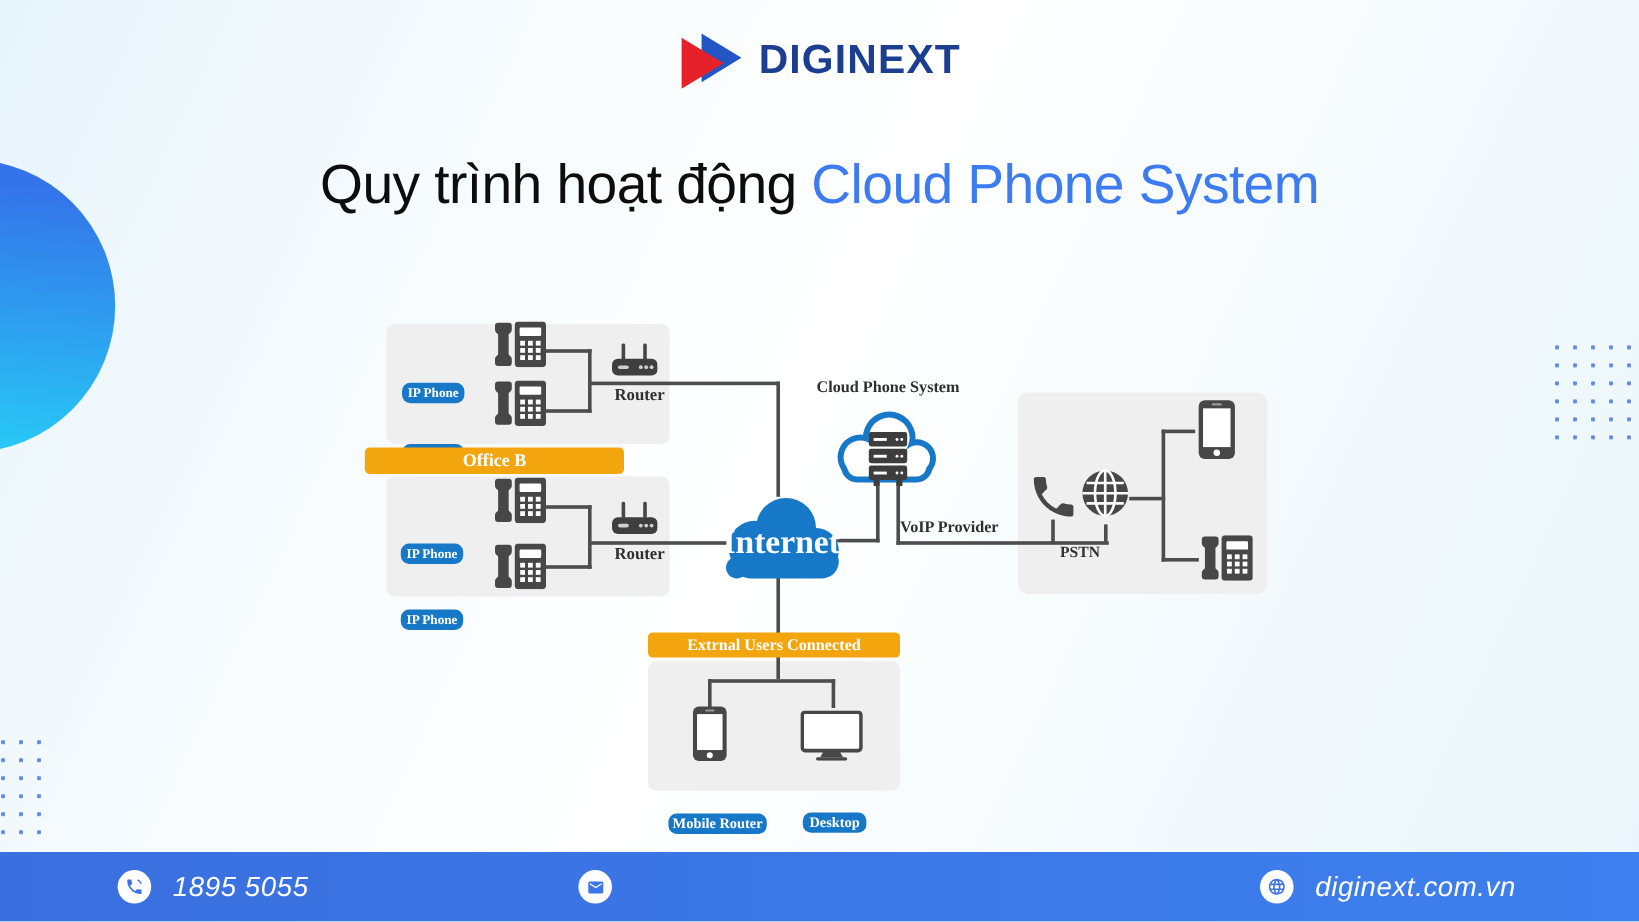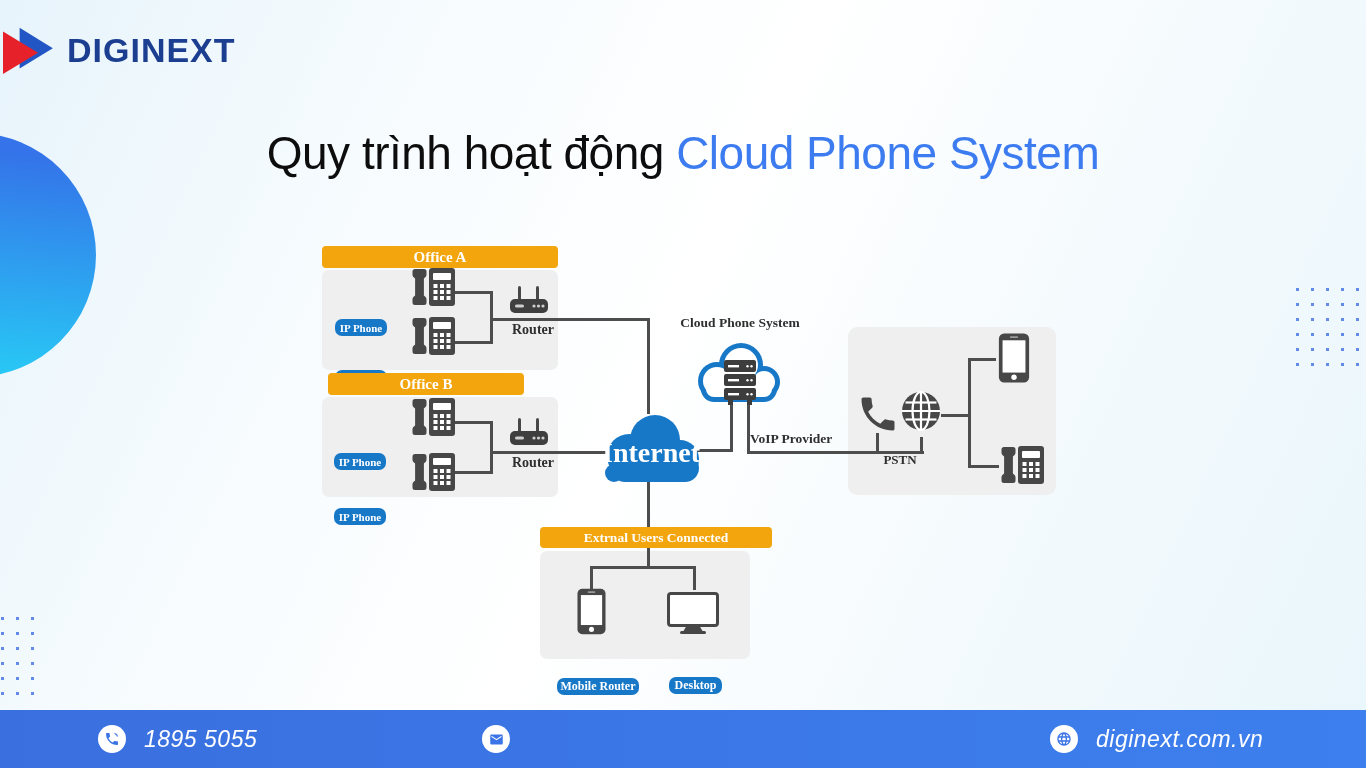--- a/index.html
+++ b/index.html
@@ -10,21 +10,21 @@
     font-family:"Liberation Sans", sans-serif;
   }
   
   .bg-circle { position:absolute; left:-148px; top:133px; width:244px; height:244px; border-radius:50%;
     background:linear-gradient(185deg,#3473e9 10%,#28c9f5 95%); }
   .dots { position:absolute; background-image:radial-gradient(circle,rgba(62,111,226,.8) 1.7px,transparent 1.9px);
     background-size:15px 15px; }
   .dots-tr { left:1290px; top:282px; width:76px; height:92px; }
   .dots-bl { left:-5px; top:611px; width:46px; height:90px; }
   
-  .logo { position:absolute; top:26px; left:0; width:100%; display:flex; justify-content:flex-start; align-items:center; gap:13px; }
+  .logo { position:absolute; top:26px; left:0; width:100%; display:flex; justify-content:center; align-items:center; gap:13px; }
   .logo-text { font-size:34px; font-weight:800; color:#1C3E90; letter-spacing:1px; }
   .title { position:absolute; top:126px; left:0; width:100%; text-align:center;
     font-size:46px; font-weight:400; color:#0d0d0d; letter-spacing:-0.5px; }
   .title .hl { color:#3C7CF0; }
   .hline, .vline { position:absolute; background:#4d4d4d; z-index:1; }
   .hline { height:3px; } .vline { width:3px; }
   .panel { position:absolute; background:#efefef; border-radius:7px; z-index:0; }
   .panel-header { position:absolute; background:#F2A50C; border-radius:4px; color:#fff; z-index:2;
     display:flex; align-items:center; justify-content:center;
     font-family:"Liberation Serif", serif; font-weight:bold; }
@@ -81,23 +81,20 @@
   <div class="hline" style="left:696px;top:449px;width:37px"></div>
   <div class="hline" style="left:747px;top:451px;width:177px"></div>
   <div class="vline" style="left:876px;top:433px;height:20px"></div>
   <div class="vline" style="left:920px;top:437px;height:16px"></div>
   <div class="hline" style="left:941px;top:414px;width:30px"></div>
   <div class="vline" style="left:968px;top:358px;height:110px"></div>
   <div class="hline" style="left:968px;top:358px;width:28px"></div>
   <div class="hline" style="left:968px;top:465px;width:31px"></div>
 
   <div class="panel" style="left:322px;top:270px;width:236px;height:100px"></div>
-  <div class="panel-header" style="left:322px;top:246px;width:236px;height:22px;font-size:15px">
-      <span>Office A</span>
-    </div>
   <div class="badge" style="left:335px;top:279px;width:52px;height:17px">
       <span>IP Phone</span>
     </div>
   <div class="badge" style="left:335px;top:330px;width:52px;height:17px">
       <span>IP Phone</span>
     </div>
   <svg class="icon" style="left:409px;top:268px" width="46" height="38" viewBox="0 0 46 38">
     <path fill="#474747" d="M6 1h9a2.5 2.5 0 0 1 2.5 2.5v3.2c0 1.8-1.6 2.8-2.6 3.8v17c1 1 2.6 2 2.6 3.8v3.2A2.5 2.5 0 0 1 15 37H6a2.5 2.5 0 0 1-2.5-2.5v-3.2c0-1.8 1.6-2.8 2.6-3.8v-17C5.1 9.5 3.5 8.5 3.5 6.7V3.5A2.5 2.5 0 0 1 6 1z"></path>
     <rect x="20" y="0" width="26" height="38" rx="3" fill="#474747"></rect>
       <rect x="24" y="5" width="18" height="7" rx="1" fill="#fff"></rect>
@@ -134,21 +131,21 @@
       <rect x="26" y="0" width="3" height="14" rx="1.5" fill="#474747"></rect>
     <rect x="0" y="13" width="38" height="14" rx="5" fill="#3f3f3f"></rect>
     <rect x="5" y="18.5" width="9" height="3" rx="1.5" fill="#cfcfcf"></rect>
     <circle cx="24" cy="20" r="1.6" fill="#cfcfcf"></circle>
       <circle cx="28.5" cy="20" r="1.6" fill="#cfcfcf"></circle>
       <circle cx="33" cy="20" r="1.6" fill="#cfcfcf"></circle>
   </svg>
   <div class="small-label" style="left:505px;top:322px;width:56px;font-size:14px"><span>Router</span></div>
 
   <div class="panel" style="left:322px;top:397px;width:236px;height:100px"></div>
-  <div class="panel-header" style="left:328px;top:373px;width:196px;height:22px;font-size:15px">
+  <div class="panel-header" style="left:304px;top:373px;width:216px;height:22px;font-size:15px">
       <span>Office B</span>
     </div>
   <div class="badge" style="left:334px;top:413px;width:52px;height:17px">
       <span>IP Phone</span>
     </div>
   <div class="badge" style="left:334px;top:468px;width:52px;height:17px">
       <span>IP Phone</span>
     </div>
   <svg class="icon" style="left:409px;top:398px" width="46" height="38" viewBox="0 0 46 38">
     <path fill="#474747" d="M6 1h9a2.5 2.5 0 0 1 2.5 2.5v3.2c0 1.8-1.6 2.8-2.6 3.8v17c1 1 2.6 2 2.6 3.8v3.2A2.5 2.5 0 0 1 15 37H6a2.5 2.5 0 0 1-2.5-2.5v-3.2c0-1.8 1.6-2.8 2.6-3.8v-17C5.1 9.5 3.5 8.5 3.5 6.7V3.5A2.5 2.5 0 0 1 6 1z"></path>
@@ -273,21 +270,21 @@
         <rect x="24.5" y="22" width="4" height="4"></rect>
         <rect x="31" y="22" width="4" height="4"></rect>
         <rect x="37.5" y="22" width="4" height="4"></rect>
         <rect x="24.5" y="28" width="4" height="4"></rect>
         <rect x="31" y="28" width="4" height="4"></rect>
         <rect x="37.5" y="28" width="4" height="4"></rect>
       </g>
   </svg>
 
   <div class="panel" style="left:540px;top:551px;width:210px;height:108px"></div>
-  <div class="panel-header" style="left:540px;top:527px;width:232px;height:21px;font-size:13.5px">
+  <div class="panel-header" style="left:540px;top:527px;width:210px;height:21px;font-size:13.5px">
       <span>Extrnal Users Connected</span>
     </div>
   <svg class="icon" style="left:577px;top:588px" width="29" height="47" viewBox="0 0 30 48">
     <rect x="0.5" y="0.5" width="29" height="47" rx="5" fill="#474747"></rect>
     <rect x="4" y="7" width="22" height="31" fill="#fff"></rect>
     <circle cx="15" cy="42.5" r="2.6" fill="#fff"></circle>
     <rect x="11" y="3" width="8" height="1.8" rx="0.9" fill="#9a9a9a"></rect>
   </svg>
   <svg class="icon" style="left:667px;top:592px" width="52" height="42" viewBox="0 0 52 42">
     <rect x="1.5" y="1.5" width="49" height="32" rx="2.5" fill="#fff" stroke="#474747" stroke-width="3"></rect>

